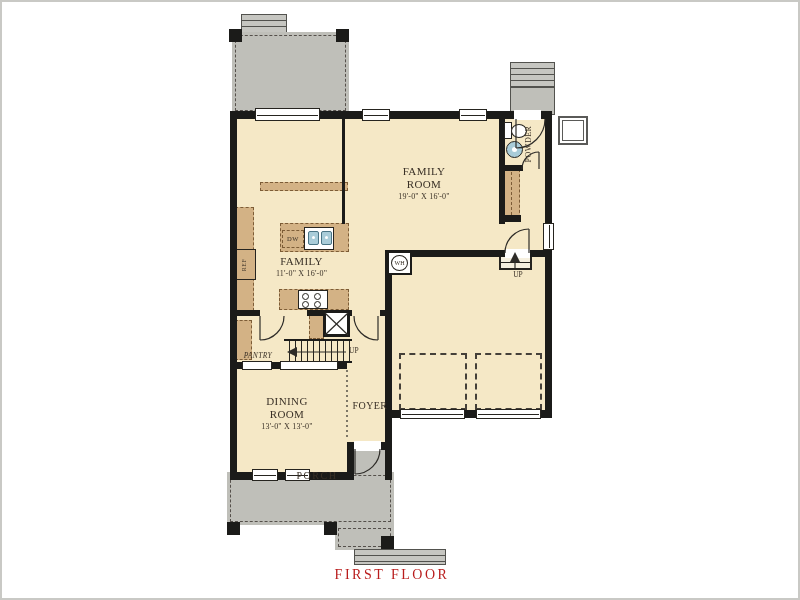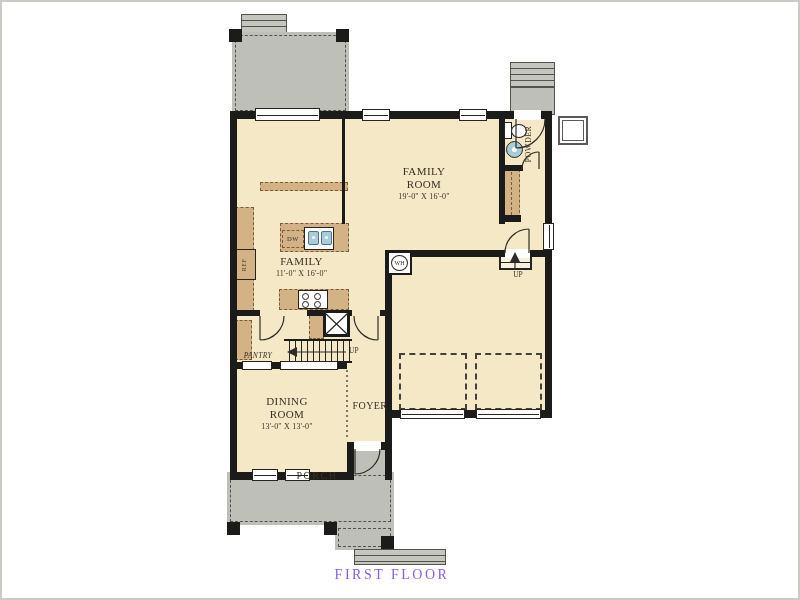--- a/index.html
+++ b/index.html
@@ -28,21 +28,21 @@
          font-size:6px;letter-spacing:.5px;white-space:nowrap;}
   .circ{position:absolute;inset:2px;border:1px solid #26241f;border-radius:50%;
         font-size:6px;display:flex;align-items:center;justify-content:center;letter-spacing:0;}
   .stairs{background-color:#f5e8c6;background-image:repeating-linear-gradient(90deg,transparent 0 5px,#26241f 5px 6px);
           border-top:2px solid #1b1b19;border-bottom:2px solid #1b1b19;}
   .gsteps{background:#f6f0df;border:2px solid #26241f;}
   .gsteps::after{content:"";position:absolute;left:0;right:0;top:50%;height:1px;background:#26241f;}
   .cline{position:absolute;left:50%;top:2px;bottom:2px;width:0;border-left:1px dashed #7c5c36;}
   .xbox{background:#fff;border:3px solid #1b1b19;}
   .whbox{background:#fff;border:2px solid #1b1b19;}
-  .title{font-size:14px;letter-spacing:2.5px;text-align:center;color:#8b5cf6;}
+  .title{font-size:14px;letter-spacing:2.5px;text-align:center;color:#b91c1c;}
   svg.overlay{position:absolute;left:0;top:0;pointer-events:none;}
 </style>
 </head>
 <body>
 
 <div id="plan">
 
   <div class="el floor" style="left:232px;top:112px;width:156px;height:358px;"></div>
   <div class="el floor" style="left:388px;top:112px;width:158px;height:300px;"></div>
 

